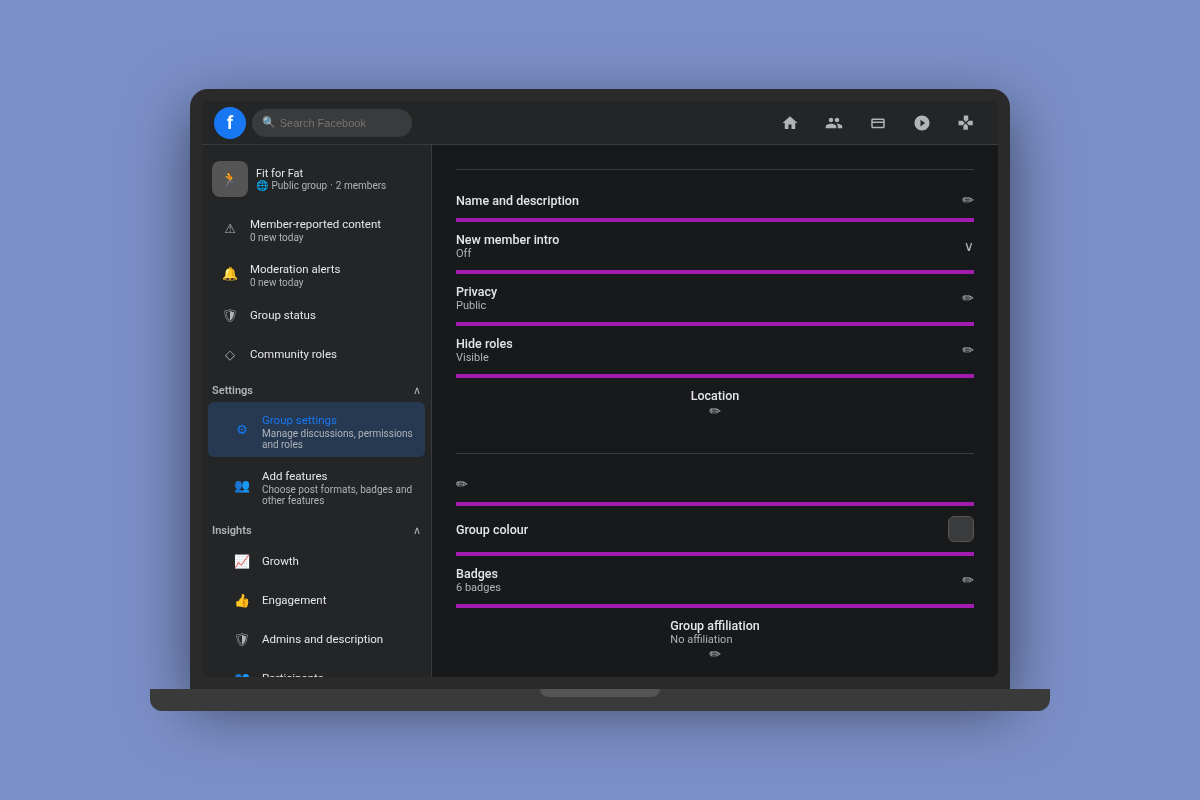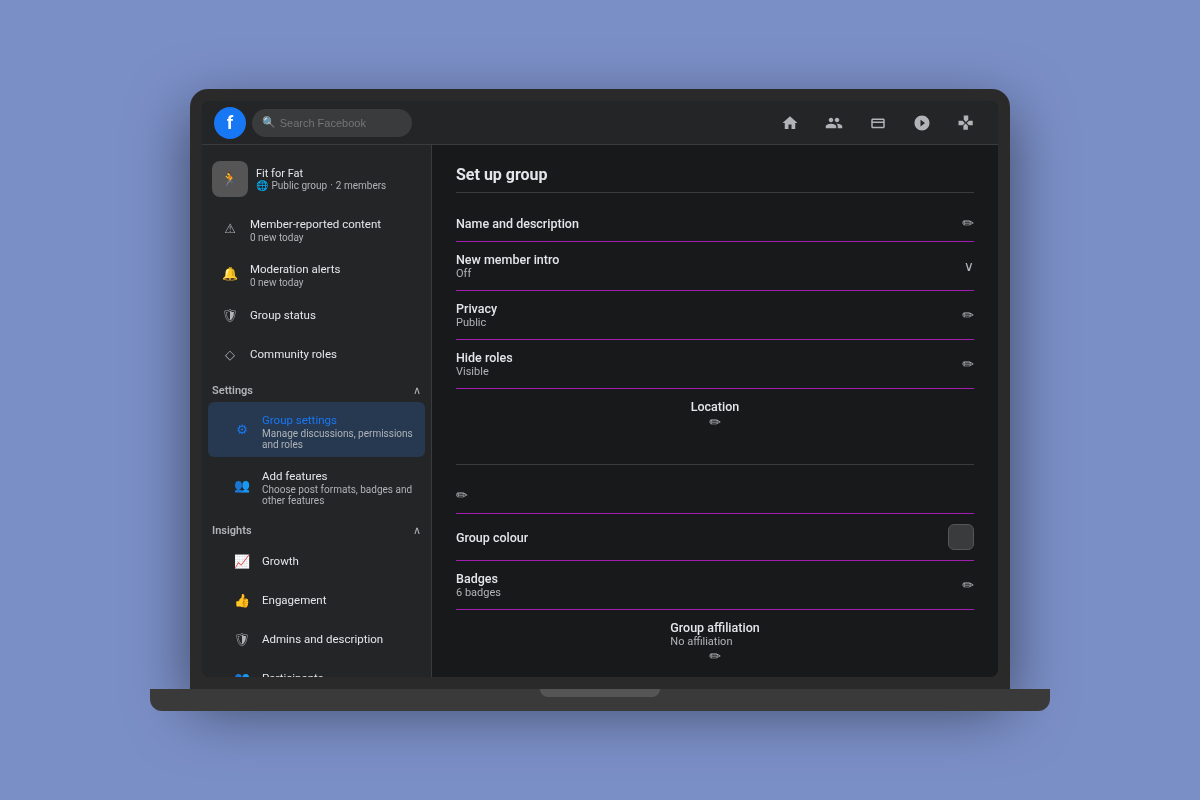--- a/index.html
+++ b/index.html
@@ -254,21 +254,21 @@
       font-weight: 700;
       color: #e4e6eb;
       margin-bottom: 8px;
     }
 
     .setting-row {
       display: flex;
       align-items: center;
       justify-content: space-between;
       padding: 10px 0;
-      border-bottom: 1px solid #a21caf;
+      border-bottom: 4px solid #a21caf;
       cursor: pointer;
     }
 
     .setting-row:last-child { border-bottom: none; flex-direction: column; }
 
     .setting-row-left .setting-label {
       font-size: 12.5px;
       color: #e4e6eb;
       font-weight: 500;
     }
@@ -431,21 +431,20 @@
           <div class="sidebar-item sub-item">
             <div class="item-icon">👥</div>
             <span class="item-text">Participants</span>
           </div>
 
         </div>
 
         <div class="right-panel">
 
           <div class="section-block">
-            <div class="section-block-title">Set up group</div>
             <div class="divider"></div>
 
             <div class="setting-row">
               <div class="setting-row-left">
                 <div class="setting-label">Name and description</div>
               </div>
               <div class="setting-row-right">✏</div>
             </div>
 
             <div class="setting-row">

